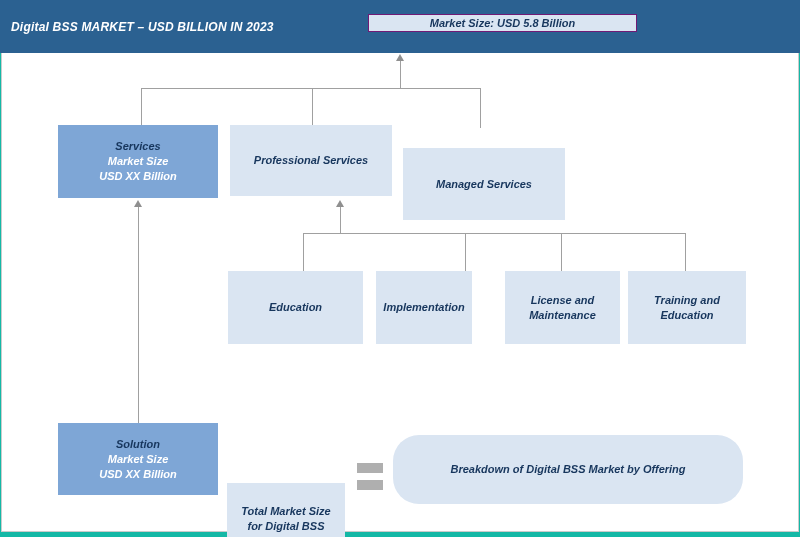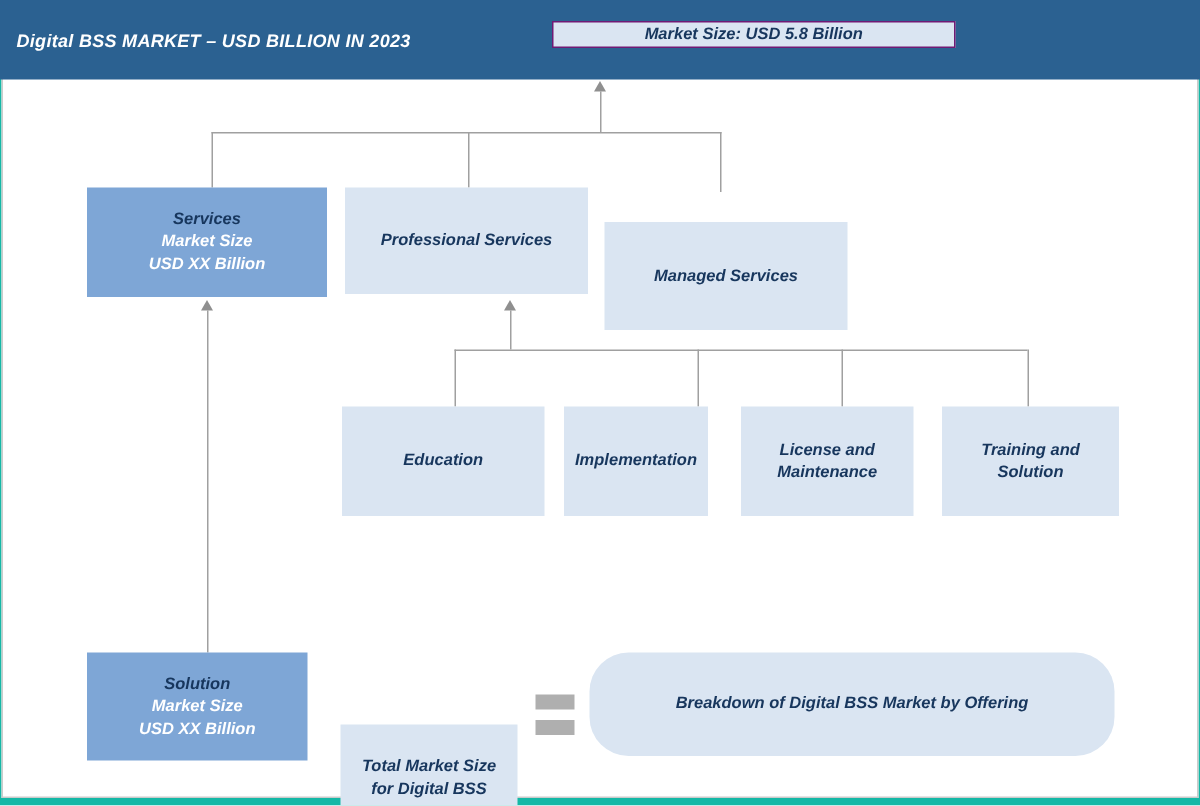--- a/index.html
+++ b/index.html
@@ -44,23 +44,23 @@
     border-left:4px solid transparent;border-right:4px solid transparent;
     border-bottom:7px solid #8F8F8F;
   }
   .equals-bar{position:absolute;left:357px;width:26px;height:10px;background:var(--equals-gray);}
   
   .services-box{left:58px;top:125px;width:160px;height:73px;}
   .professional-box{left:230px;top:125px;width:162px;height:71px;}
   .managed-box{left:403px;top:112px;width:162px;height:72px;margin-top:36px;}
   .consulting-box{left:228px;top:271px;width:135px;height:73px;}
   .implementation-box{left:376px;top:271px;width:96px;height:73px;}
-  .license-box{left:494px;top:271px;width:115px;height:73px;padding-left:12px;}
+  .license-box{left:505px;top:271px;width:115px;height:73px;padding-left:12px;}
   .training-box{left:628px;top:271px;width:118px;height:73px;}
-  .solution-box{left:58px;top:435px;width:147px;height:72px;}
+  .solution-box{left:58px;top:423px;width:160px;height:72px;}
   .total-box{left:227px;top:435px;width:118px;height:72px;margin-top:48px;}
   .breakdown-box{left:393px;top:435px;width:350px;height:69px;border-radius:26px;}
 </style>
 </head>
 <body>
 
 <div id="canvas">
 
   <div class="frame"></div>
 
@@ -100,21 +100,21 @@
   <div class="box light consulting-box">
     <span>Education</span>
   </div>
   <div class="box light implementation-box">
     <span>Implementation</span>
   </div>
   <div class="box light license-box">
     <span>License and Maintenance</span>
   </div>
   <div class="box light training-box">
-    <span>Training and Solution</span>
+    <span>Training and Education</span>
   </div>
 
   <div class="vline" style="left:138px;top:207px;height:228px;"></div>
   <div class="arrowhead" style="left:134px;top:200px;"></div>
 
   <div class="box medium solution-box">
     <span>Solution</span>
     <span class="white-line">Market Size</span>
     <span class="white-line">USD XX Billion</span>
   </div>

